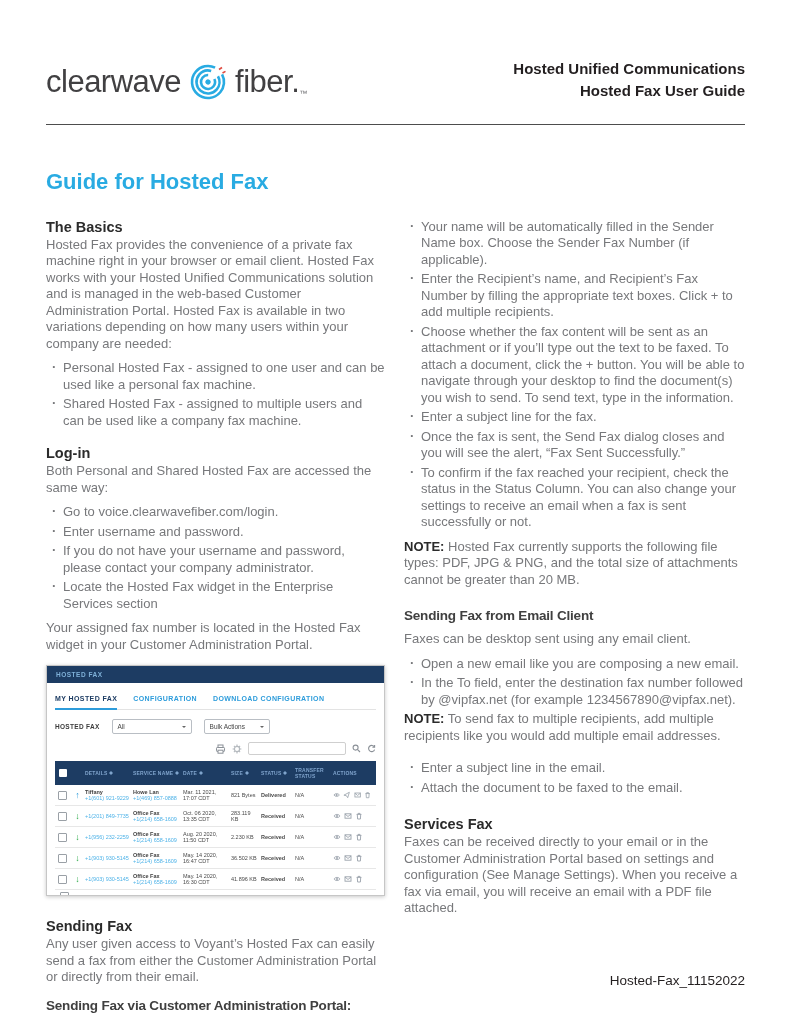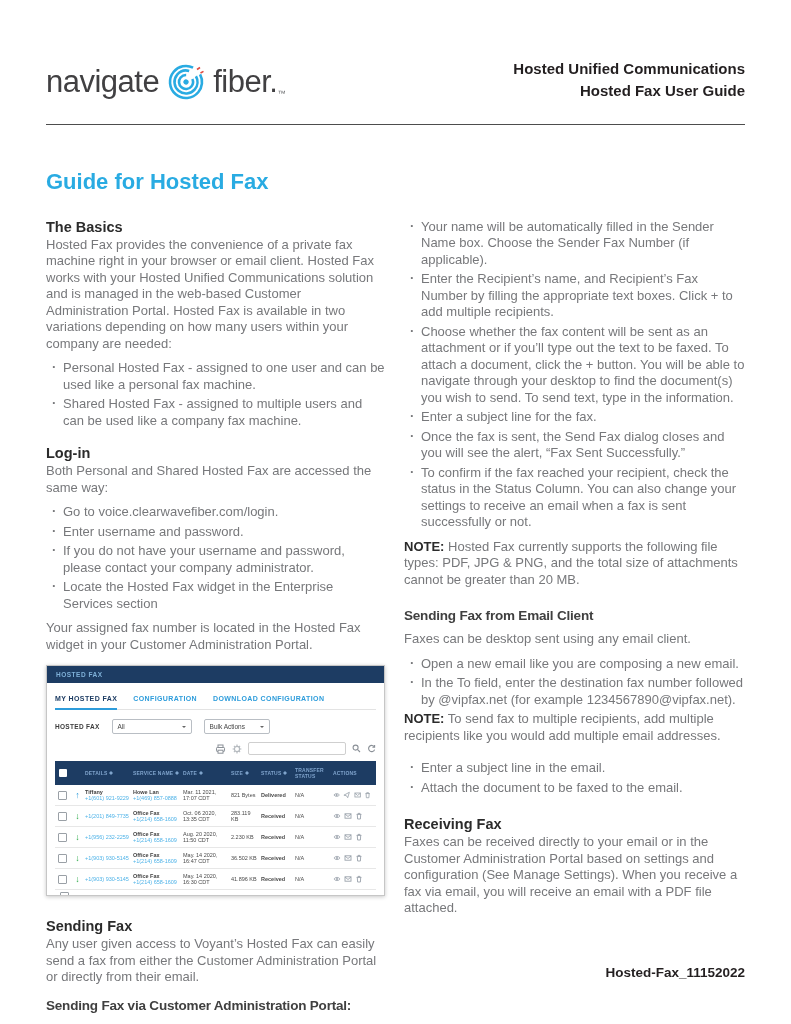--- a/index.html
+++ b/index.html
@@ -69,31 +69,31 @@
   .sort i.d{border-top-color:#7fa3cc;}
   .num{color:#4fb3e8;}
   .nm{color:#3f3f3f; font-weight:700;}
   .arrow-up{color:#2d9cdb; font-weight:700; font-size:9px; line-height:1;}
   .arrow-down{color:#27a844; font-weight:700; font-size:9px; line-height:1;}
   .st{font-weight:700;}
   .partial{height:5px; overflow:hidden; display:flex; align-items:flex-start;}
   .partial .cb{margin-left:5px; margin-top:2px;}
 
   
-  .footer{position:absolute; right:46px; bottom:44px; font-size:13.5px; font-weight:700; color:#231f20;}
+  .footer{position:absolute; right:46px; bottom:36px; font-size:13.5px; font-weight:400; color:#231f20;}
 </style>
 </head>
 <body>
 
 <div class="page">
   <div class="inner">
 
     <div class="top">
       <div class="logo">
-        <span class="word">navigate</span>
+        <span class="word">clearwave</span>
         <svg width="40" height="40" viewBox="0 0 40 40">
           <g transform="rotate(-50 20 20)" fill="none" stroke="#29ABE2">
             <circle cx="20" cy="20" r="16" stroke-width="2.6" stroke-dasharray="90 11" stroke-dashoffset="-6"></circle>
             <circle cx="20" cy="20" r="11.5" stroke-width="2.6" stroke-dasharray="63 9.3" stroke-dashoffset="-4"></circle>
             <circle cx="20" cy="20" r="7" stroke-width="2.6" stroke-dasharray="36 8" stroke-dashoffset="-3"></circle>
             <circle cx="20" cy="20" r="2.6" fill="#29ABE2" stroke="none"></circle>
           </g>
           <path d="M31 7.5 l3 -2" stroke="#E04A3F" stroke-width="1.6" fill="none"></path>
           <path d="M34.5 11 l3 -1.6" stroke="#E04A3F" stroke-width="1.6" fill="none"></path>
         </svg>
@@ -389,20 +389,20 @@
           <li>In the To field, enter the destination fax number followed by @vipfax.net (for example 1234567890@vipfax.net).</li>
         </ul>
 
         <p class="body-p" style=""><span class="note-label">NOTE:</span> <span>To send fax to multiple recipients, add multiple recipients like you would add multiple email addresses.</span></p>
 
         <ul class="bullets" style="margin-top:16px;">
           <li>Enter a subject line in the email.</li>
           <li>Attach the document to be faxed to the email.</li>
         </ul>
 
-        <h2 class="sec-h" style="margin-top:20px;">Receiving Fax</h2>
+        <h2 class="sec-h" style="margin-top:20px;">Services Fax</h2>
         <p class="body-p">Faxes can be received directly to your email or in the Customer Administration Portal based on settings and configuration (See Manage Settings).  When you receive a fax via email, you will receive an email with a PDF file attached.</p>
       </div>
     </div>
   </div>
 
   <div class="footer">Hosted-Fax_11152022</div>
 </div>
 
 </body></html>

